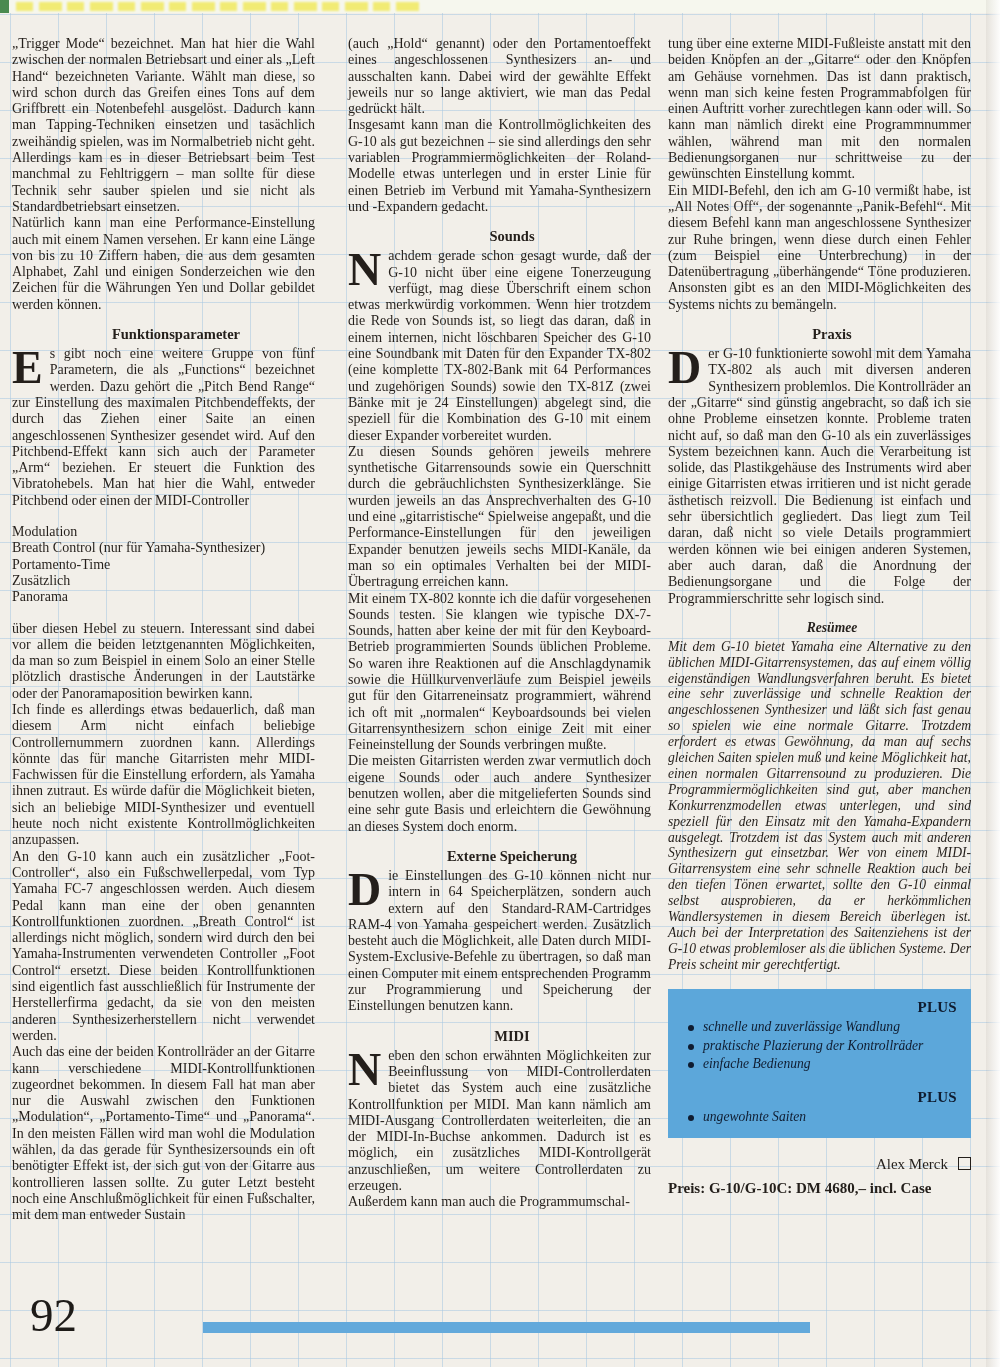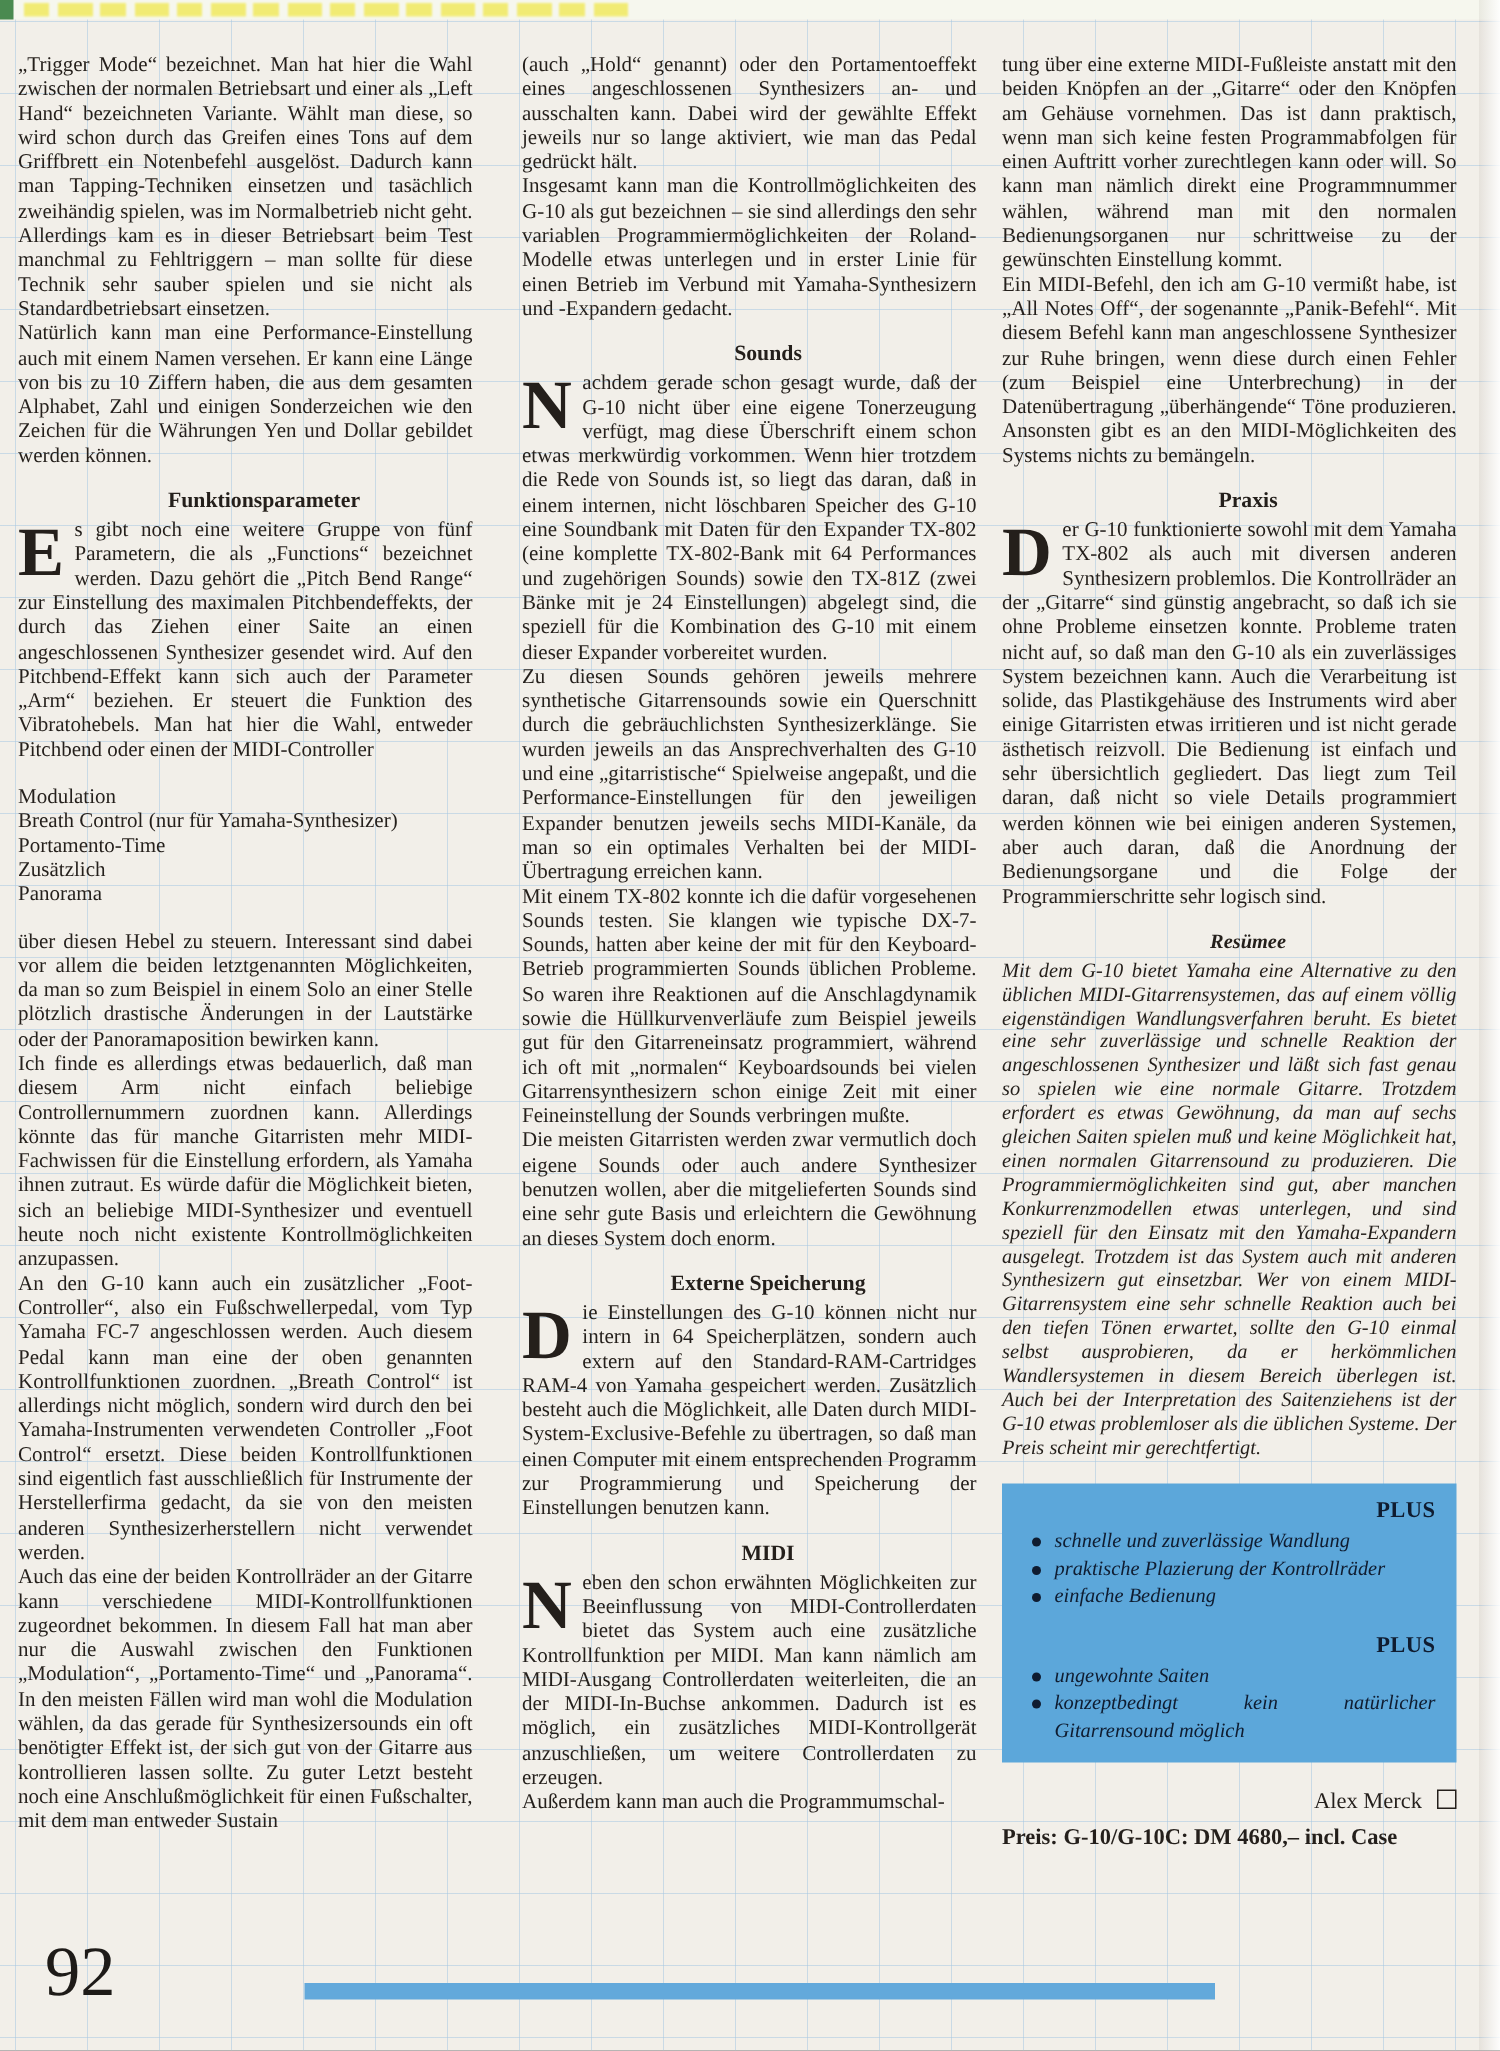--- a/index.html
+++ b/index.html
@@ -97,21 +97,20 @@
     <div class="infobox">
       <div class="infobox-h">PLUS</div>
       <ul id="plus-list">
           <li>schnelle und zuverlässige Wandlung</li>
           <li>praktische Plazierung der Kontrollräder</li>
           <li>einfache Bedienung</li>
         </ul>
       <div class="infobox-h minus">PLUS</div>
       <ul id="minus-list">
           <li>ungewohnte Saiten</li>
-          <li>konzeptbedingt kein natürlicher Gitarrensound möglich</li>
         </ul>
     </div>
 
     <div class="author-line">
       <span>Alex Merck</span><span class="checkbox"></span>
     </div>
     <div class="price-line">Preis: G-10/G-10C: DM 4680,– incl. Case</div>
   </div>
 
   <div class="page-number">92</div>

